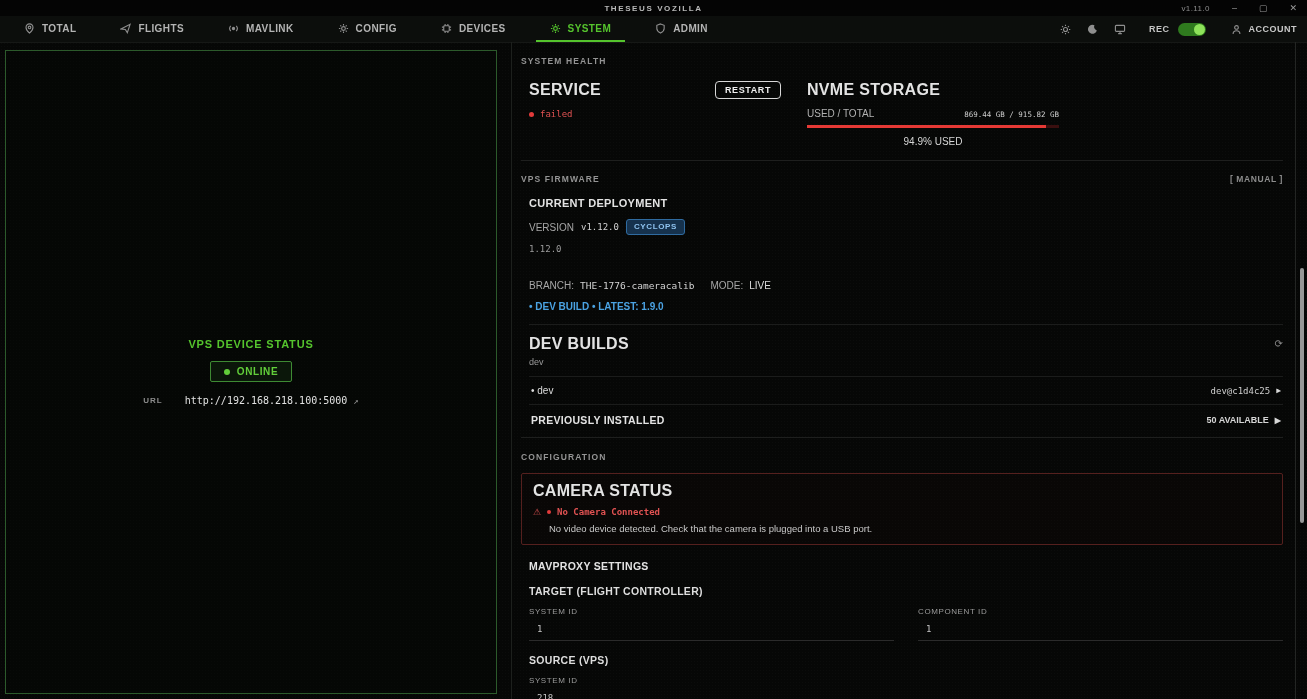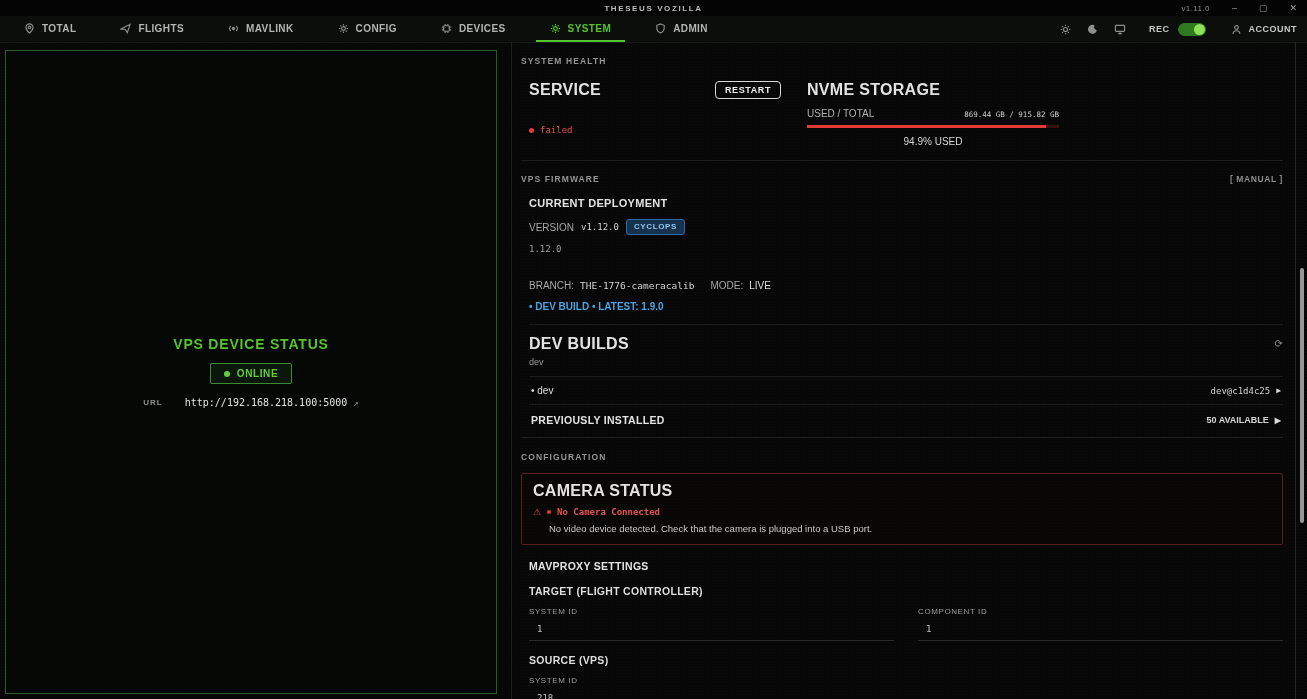--- a/index.html
+++ b/index.html
@@ -55,21 +55,21 @@
   .account { display:flex; align-items:center; gap:6px; margin-left:10px; }
   .account-label { font-size:9px; font-weight:bold; letter-spacing:0.5px; color:#c9c9c9; }
 
   
   .left-panel {
     position:absolute; left:5px; top:50px; width:492px; height:644px;
     border:1px solid #2c5a2b; background:rgba(4,8,4,0.4);
     display:flex; flex-direction:column; align-items:center; justify-content:center;
   }
   .vps-status-title {
-    color:#55c42d; font-size:14px; font-weight:bold; letter-spacing:0.8px;
+    color:#55c42d; font-size:11px; font-weight:bold; letter-spacing:0.8px;
   }
   .online-badge {
     margin-top:11px; display:flex; align-items:center; gap:7px;
     border:1px solid #3e8a33; background:#0b170a; border-radius:2px;
     padding:4px 13px; color:#62cf3a; font-size:10px; font-weight:bold; letter-spacing:0.6px;
   }
   .online-dot { width:6px; height:6px; border-radius:50%; background:#62cf3a; }
   .url-row { margin-top:13px; display:flex; align-items:center; gap:22px; }
   .url-label { font-size:8px; font-weight:bold; letter-spacing:1px; color:#8d8d8d; }
   .url-value {
@@ -94,21 +94,21 @@
 
   
   .sh-grid { display:grid; grid-template-columns:252px 252px; column-gap:26px; padding:15px 0 0 8px; }
   .svc-row { display:flex; justify-content:space-between; align-items:flex-start; }
   .blk-title { font-size:16px; font-weight:bold; color:#e3e3e3; letter-spacing:0.3px; }
   .restart-btn {
     border:1px solid #d8d8d8; border-radius:4px; background:transparent; color:#efefef;
     font-size:9px; font-weight:bold; letter-spacing:0.6px; padding:3px 9px;
     font-family:"Liberation Sans", sans-serif;
   }
-  .failed-line { margin-top:26px; display:flex; align-items:center; gap:6px; }
+  .failed-line { margin-top:10px; display:flex; align-items:center; gap:6px; }
   .red-dot { width:5px; height:5px; border-radius:50%; background:#e23b3b; }
   .failed-text { font-family:"DejaVu Sans Mono", monospace; font-size:9px; color:#e05252; }
   .nvme-row { display:flex; justify-content:space-between; align-items:baseline; margin-top:9px; }
   .nvme-lbl { font-size:10px; color:#b2b2b2; }
   .nvme-val { font-family:"DejaVu Sans Mono", monospace; font-size:7.5px; color:#cfcfcf; }
   .nvme-bar { margin-top:6px; height:3px; background:#3a0f0f; position:relative; }
   .nvme-fill { height:100%; background:#e53935; }
   .nvme-pct { margin-top:8px; text-align:center; font-size:10px; color:#d6d6d6; }
 
   

